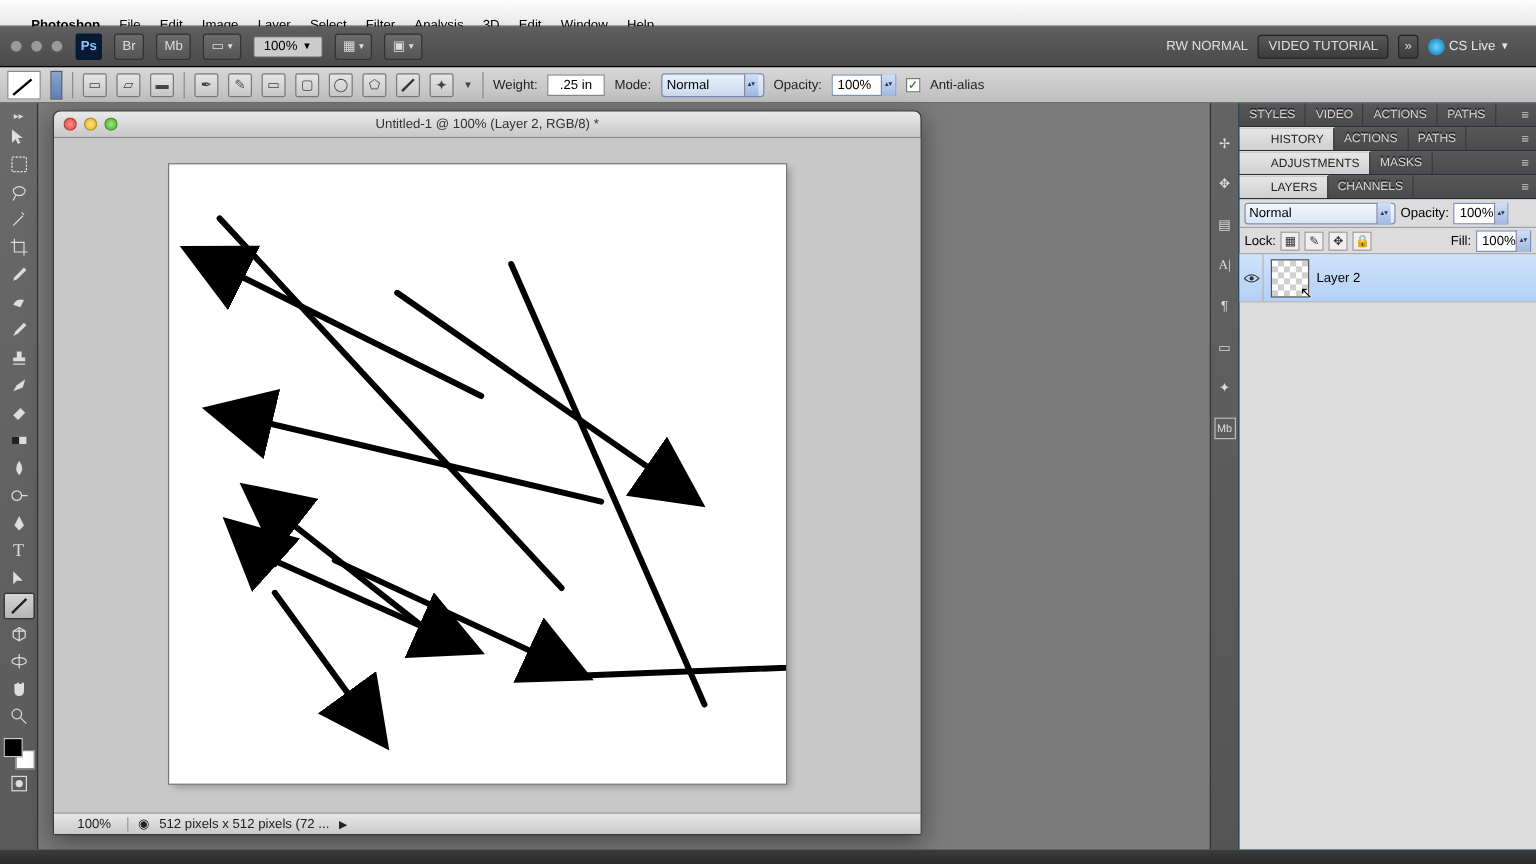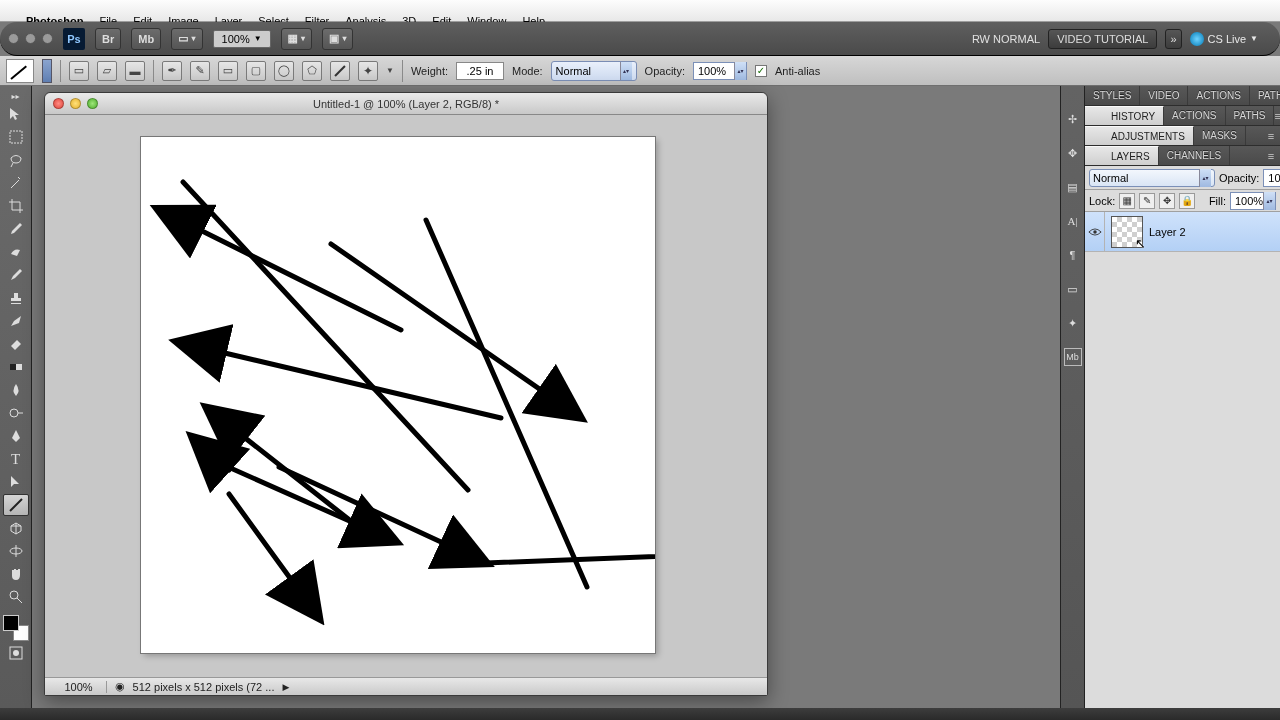--- a/index.html
+++ b/index.html
@@ -5,25 +5,25 @@
 * { margin:0; padding:0; box-sizing:border-box; font-family:"Lucida Grande","Helvetica Neue",Arial,sans-serif; font-size:11px; -webkit-user-select:none; }
 body { width:1280px; height:720px; background:#7a7a7a; overflow:hidden; position:relative; }
 
 
 .menubar { height:22px; background:linear-gradient(#fdfdfd,#e8e8e8); border-bottom:1px solid #9d9d9d; display:flex; align-items:center; padding:0 10px; gap:16px; }
 .menubar .apple { font-size:14px; }
 .menubar .app { font-weight:bold; }
 .menubar span { cursor:default;margin-top:21px; }
 
 
-.appstrip { height:34px; background:linear-gradient(#5f5f5f,#4a4a4a); border-bottom:1px solid #000; display:flex; align-items:center; padding:0 8px; gap:10px; position:relative;border-radius:17px; }
+.appstrip { height:34px; background:linear-gradient(#5f5f5f,#4a4a4a); border-bottom:1px solid #000; display:flex; align-items:center; padding:0 8px; gap:10px; position:relative; }
 .traffic { display:flex; gap:6px; }
 .traffic div { width:11px; height:11px; border-radius:50%; background:#9a9a9a; border:1px solid #555; }
 .ps-logo { width:22px; height:22px; background:#061a33; color:#8fc7ff; font-weight:bold; display:flex; align-items:center; justify-content:center; font-size:11px; border-radius:2px; }
-.strip-btn { height:22px; padding:0 6px; background:linear-gradient(#6c6c6c,#555); border:1px solid #333; border-radius:3px; color:#ddd; display:flex; align-items:center; gap:3px;font-weight:bold; }
+.strip-btn { height:22px; padding:0 6px; background:linear-gradient(#6c6c6c,#555); border:1px solid #333; border-radius:3px; color:#ddd; display:flex; align-items:center; gap:3px; }
 .strip-btn .chev { font-size:8px; }
 .zoom { background:#ccc; color:#000; padding:2px 8px; border:1px solid #666; border-radius:2px; display:flex; align-items:center; gap:4px;}
 .right-strip { position:absolute; right:22px; display:flex; align-items:center; gap:8px; }
 .right-strip .lbl { color:#e0e0e0; }
 .right-strip .btn { background:linear-gradient(#565656,#3c3c3c); color:#ddd; border:1px solid #222; padding:3px 8px; border-radius:3px; }
 .cslive { color:#e8e8e8; display:flex; align-items:center; gap:4px;}
 .cslive .dot { width:14px; height:14px; border-radius:50%; background:radial-gradient(#6fd3ff,#0078b4); }
 
 
 .options { height:30px; background:linear-gradient(#d7d7d7,#bfbfbf); border-bottom:1px solid #6f6f6f; display:flex; align-items:center; padding:0 6px; gap:8px; }
@@ -57,21 +57,21 @@
 .tr-r{ background:radial-gradient(#ff8d85,#e0443a);} .tr-y{ background:radial-gradient(#ffe07a,#e6b22d);} .tr-g{ background:radial-gradient(#9fe67a,#4fae2e);}
 .doc-body{ flex:1; background:#c8c8c8; position:relative; overflow:hidden;}
 .doc-canvas{ position:absolute; left:96px; top:22px; width:514px; height:516px; background:#fff; box-shadow:0 0 0 1px #777, 3px 3px 6px rgba(0,0,0,.25);}
 .doc-footer{ height:18px; background:linear-gradient(#e8e8e8,#c9c9c9); border-top:1px solid #999; display:flex; align-items:center; gap:8px; padding:0 6px; font-size:10px; color:#222;}
 .doc-footer .zm{ flex:0 0 56px; border-right:1px solid #999; text-align:center;}
 .doc-footer .tri{ font-size:9px;}
 
 .rightcol{ width:24px; background:linear-gradient(#636363,#555); border-left:1px solid #222; display:flex; flex-direction:column; align-items:center; gap:16px; padding-top:24px;}
 .rightcol .ric{ width:18px; height:18px; color:#ddd; display:flex; align-items:center; justify-content:center;}
 
-.panels{ width:196px; background:#0ea5e9; border-left:1px solid #222; display:flex; flex-direction:column;}
+.panels{ width:248px; background:#0ea5e9; border-left:1px solid #222; display:flex; flex-direction:column;}
 .tabrow{ height:20px; background:linear-gradient(#585858,#4a4a4a); display:flex; align-items:stretch; border-bottom:1px solid #2d2d2d;}
 .tab{ padding:0 8px; display:flex; align-items:center; color:#d6d6d6; font-size:10px; border-right:1px solid #3a3a3a; text-shadow:0 -1px 0 #222;}
 .tab.act{ background:linear-gradient(#e7e7e7,#cfcfcf); color:#222; text-shadow:none; border-top:1px solid #fafafa;padding-left:26px;}
 .tabrow .menu{ margin-left:auto; width:18px; display:flex; align-items:center; justify-content:center; color:#ccc;}
 
 .layers-body{ background:#dcdcdc; flex:1; display:flex; flex-direction:column;}
 .layers-ctrl{ height:24px; border-bottom:1px solid #a0a0a0; display:flex; align-items:center; padding:0 4px; gap:4px;}
 .layers-ctrl .sel{ flex:0 0 126px; height:18px; border:1px solid #7b90b8; background:linear-gradient(#f3f7fd,#d9e5f5); border-radius:3px; display:flex; align-items:center; justify-content:space-between; padding:0 3px;}
 .layerlock{ height:22px; border-bottom:1px solid #a0a0a0; display:flex; align-items:center; padding:0 4px; gap:4px;}
 .layerlock .li{ width:16px; height:16px; border:1px solid #9a9a9a; background:#efefef; display:flex; align-items:center; justify-content:center; font-size:10px; color:#333;}

